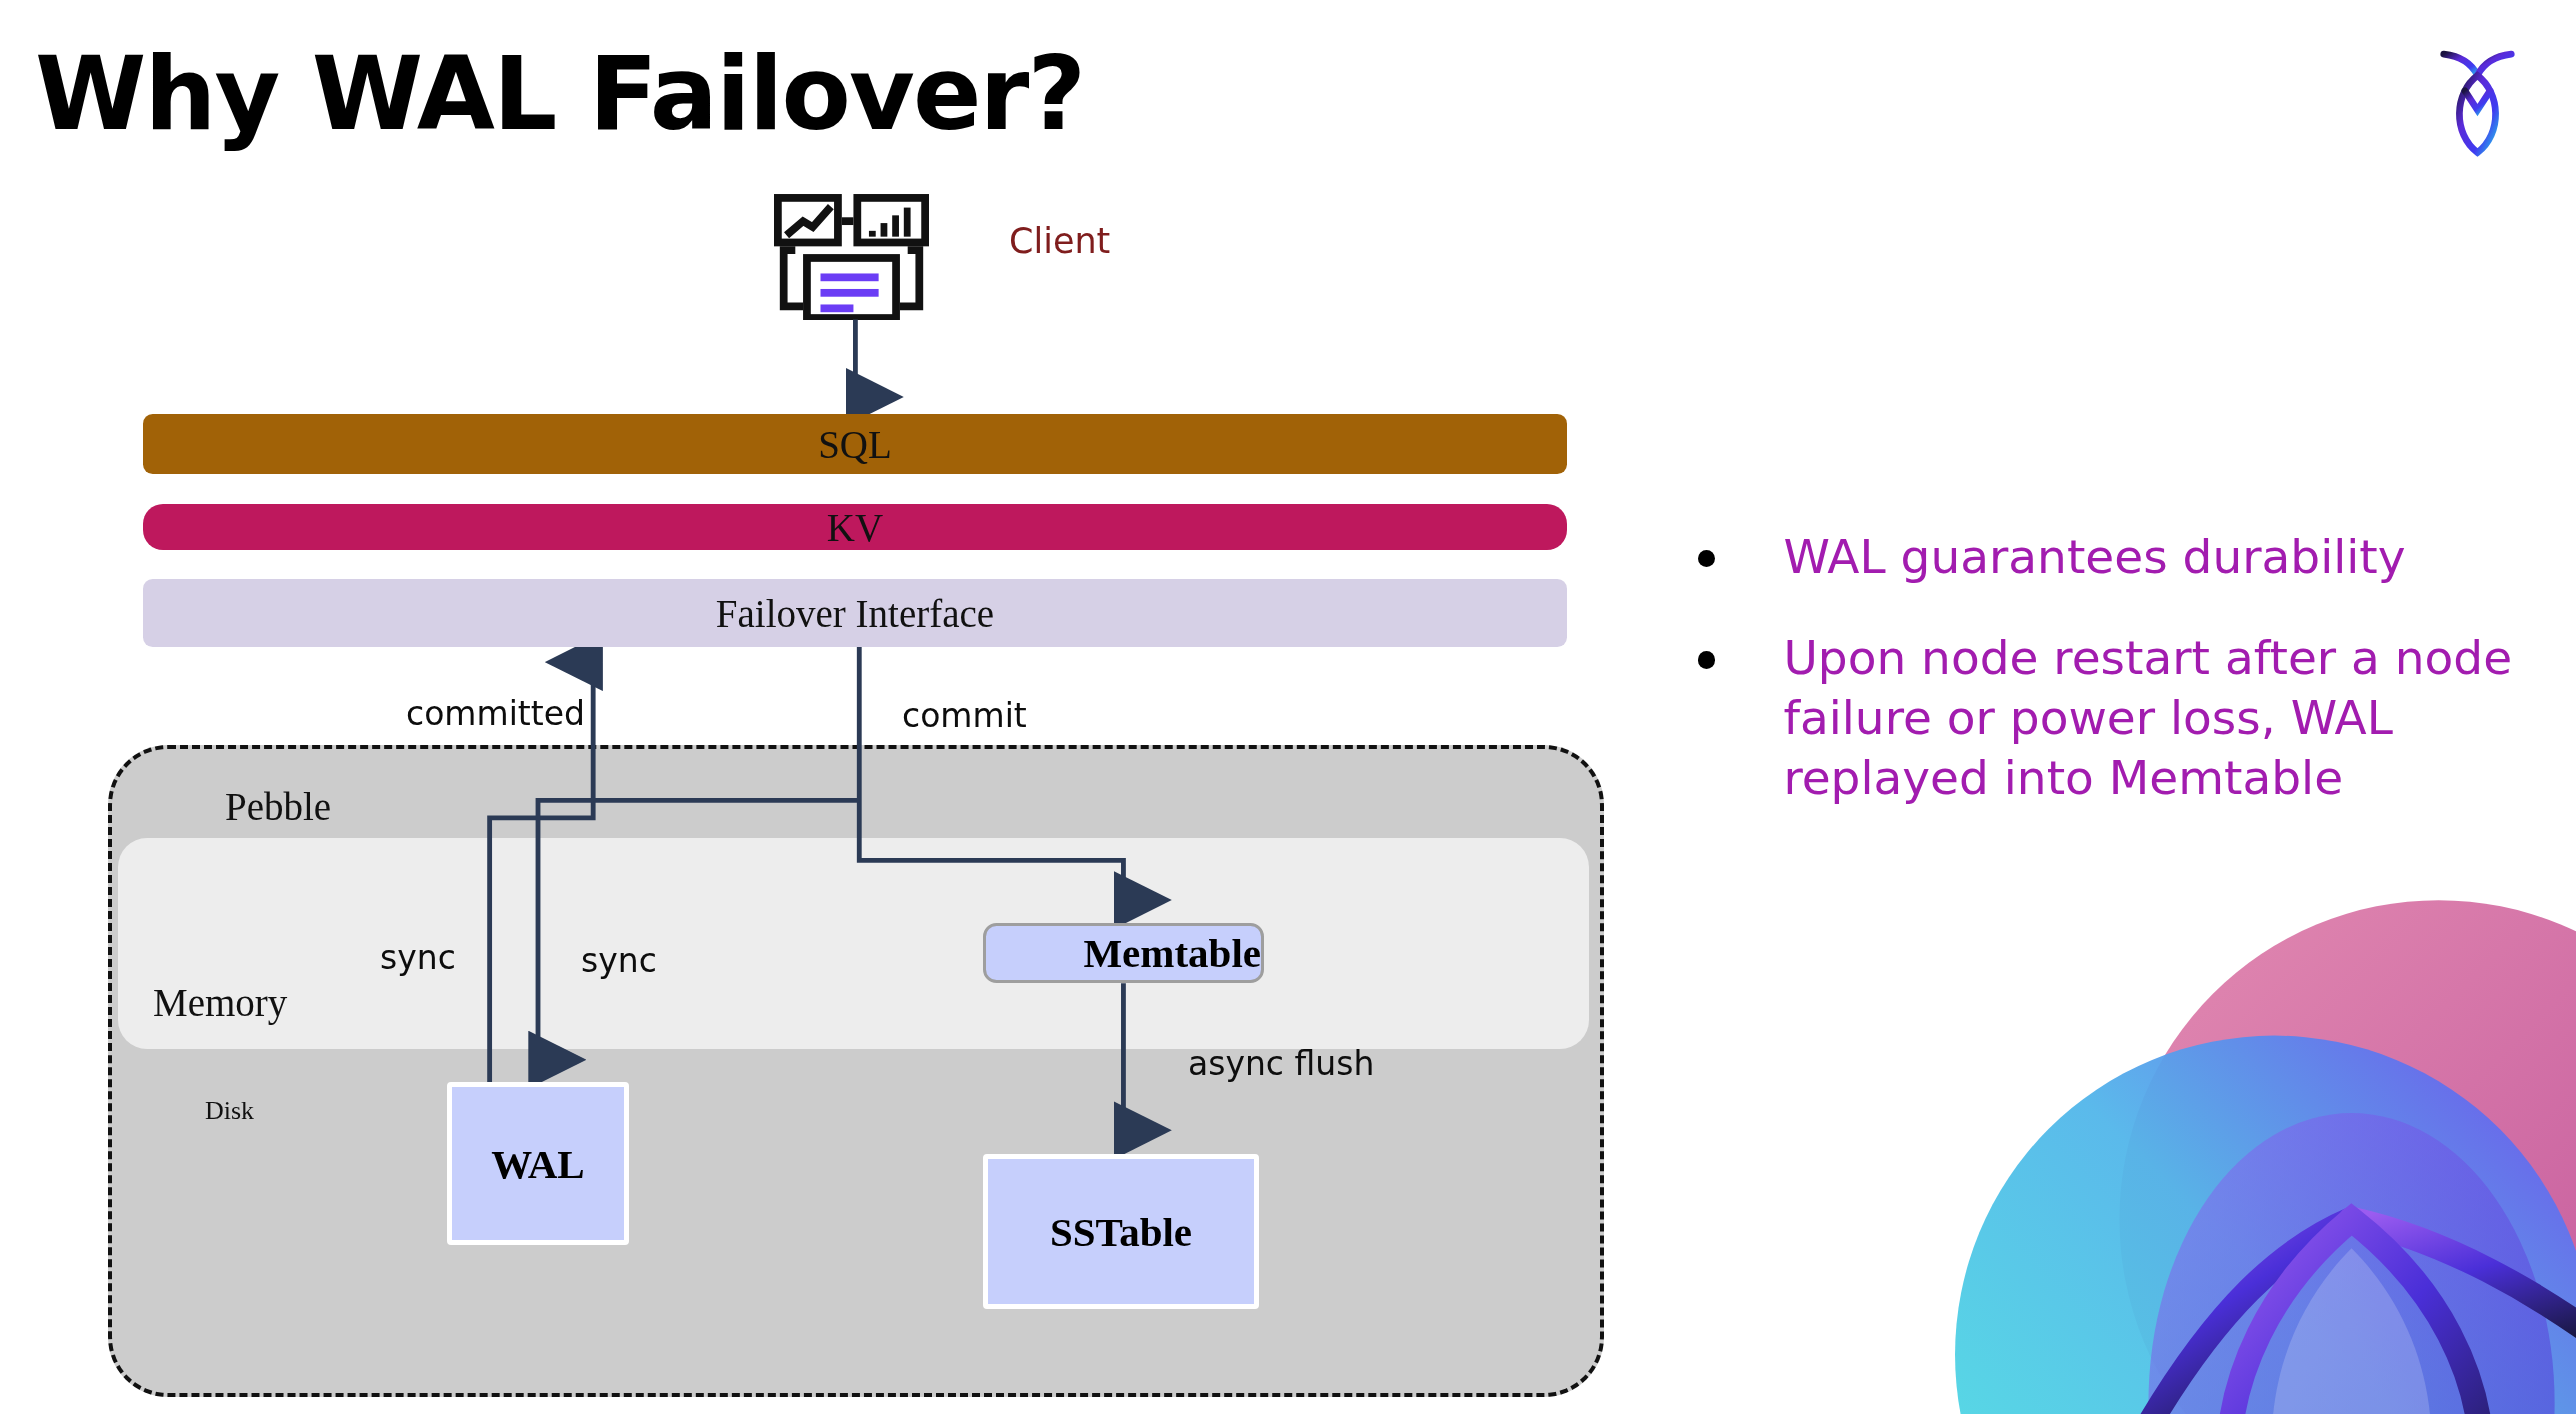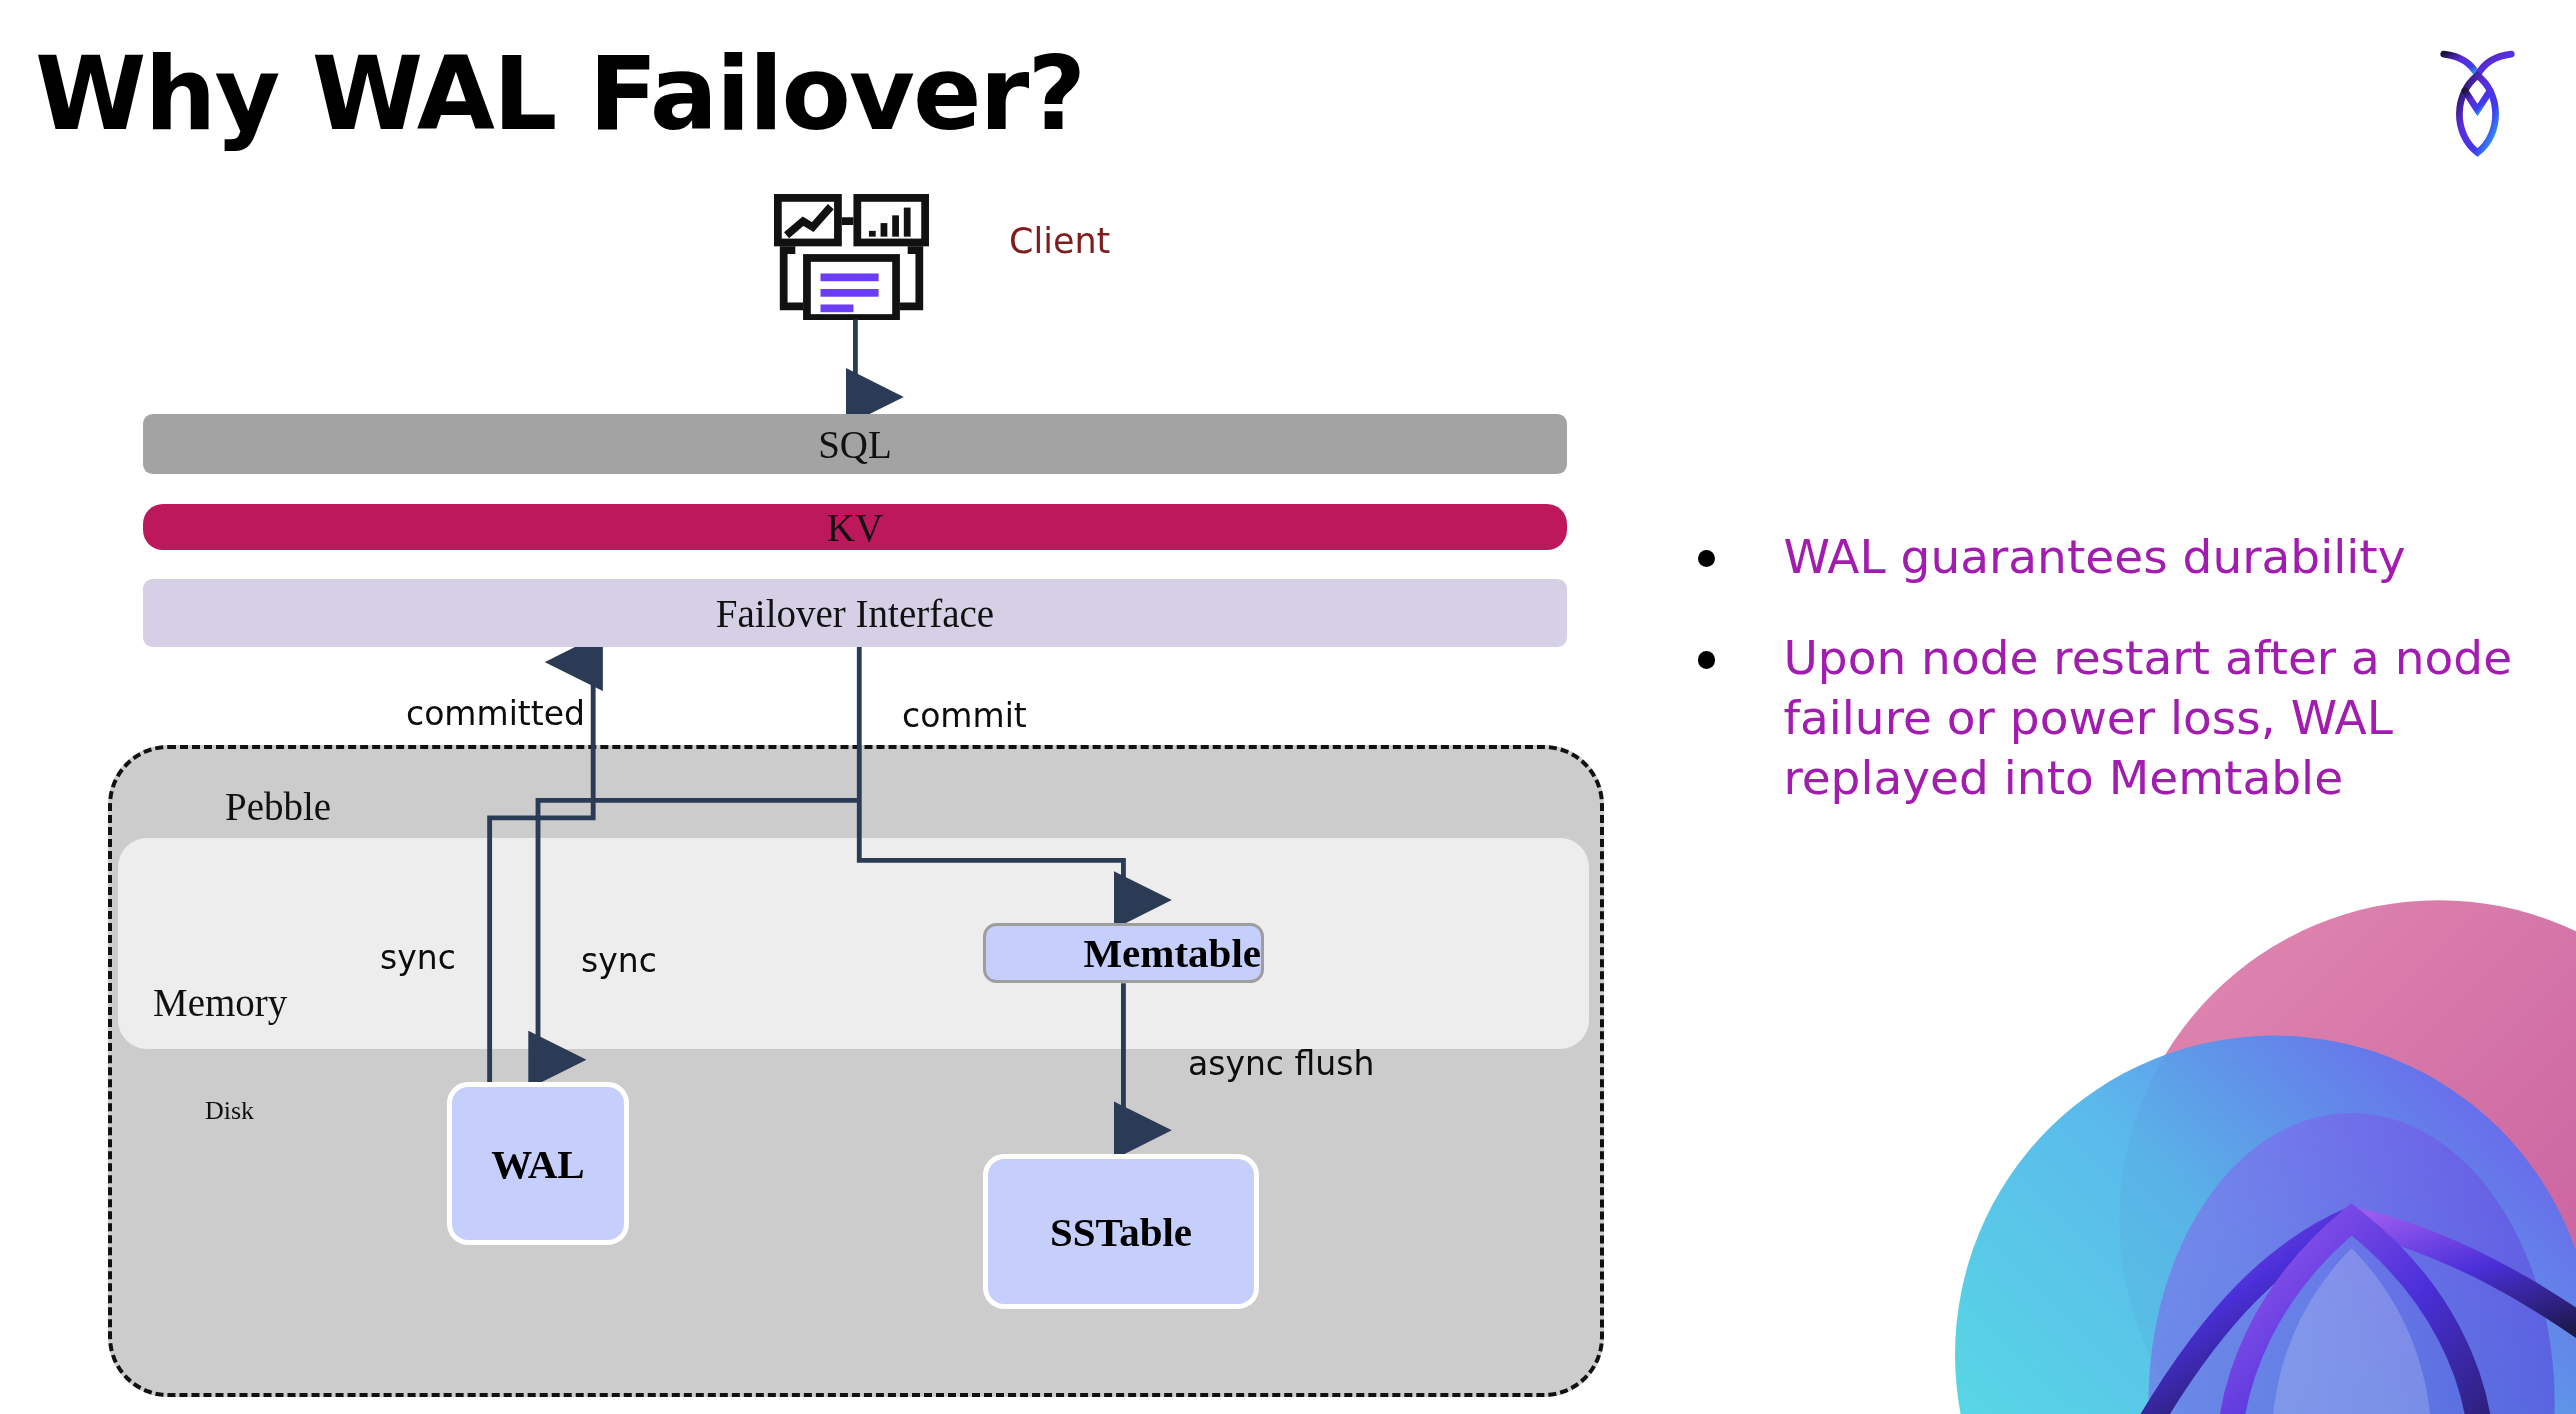--- a/index.html
+++ b/index.html
@@ -84,21 +84,21 @@
     left: 143px;
     width: 1424px;
     border-radius: 9.7px;
     display: flex;
     align-items: center;
     justify-content: center;
     font-family: "Liberation Serif", serif;
     font-size: 39px;
     color: #111;
   }
-  #bar-sql { top: 414px; height: 60px; background: #a3a3a3; }
+  #bar-sql { top: 414px; height: 60px; background: #a16207; }
   #bar-kv { top: 504px; height: 46px; background: #be185d; border-radius: 20px; }
   #bar-storage { top: 579px; height: 68px; background: #d6d0e6; }
 
   
   #pebble-box {
     position: absolute;
     left: 108px;
     top: 745px;
     width: 1496px;
     height: 652px;
@@ -145,21 +145,21 @@
   .node-box {
     position: absolute;
     display: flex;
     align-items: center;
     justify-content: center;
     font-family: "Liberation Serif", serif;
     font-weight: bold;
     font-size: 41px;
     color: #000;
     background: #c6cffc;
-    border-radius: 21px;
+    border-radius: 4px;
     box-sizing: border-box;
   }
   #node-memtable {
     left: 983px; top: 923px; width: 281px; height: 60px;
     border: 3.9px solid #9e9e9e;
     border-radius: 13.5px;
     justify-content: flex-end;
   }
   #node-wal {
     left: 447px; top: 1082px; width: 182px; height: 163px;

